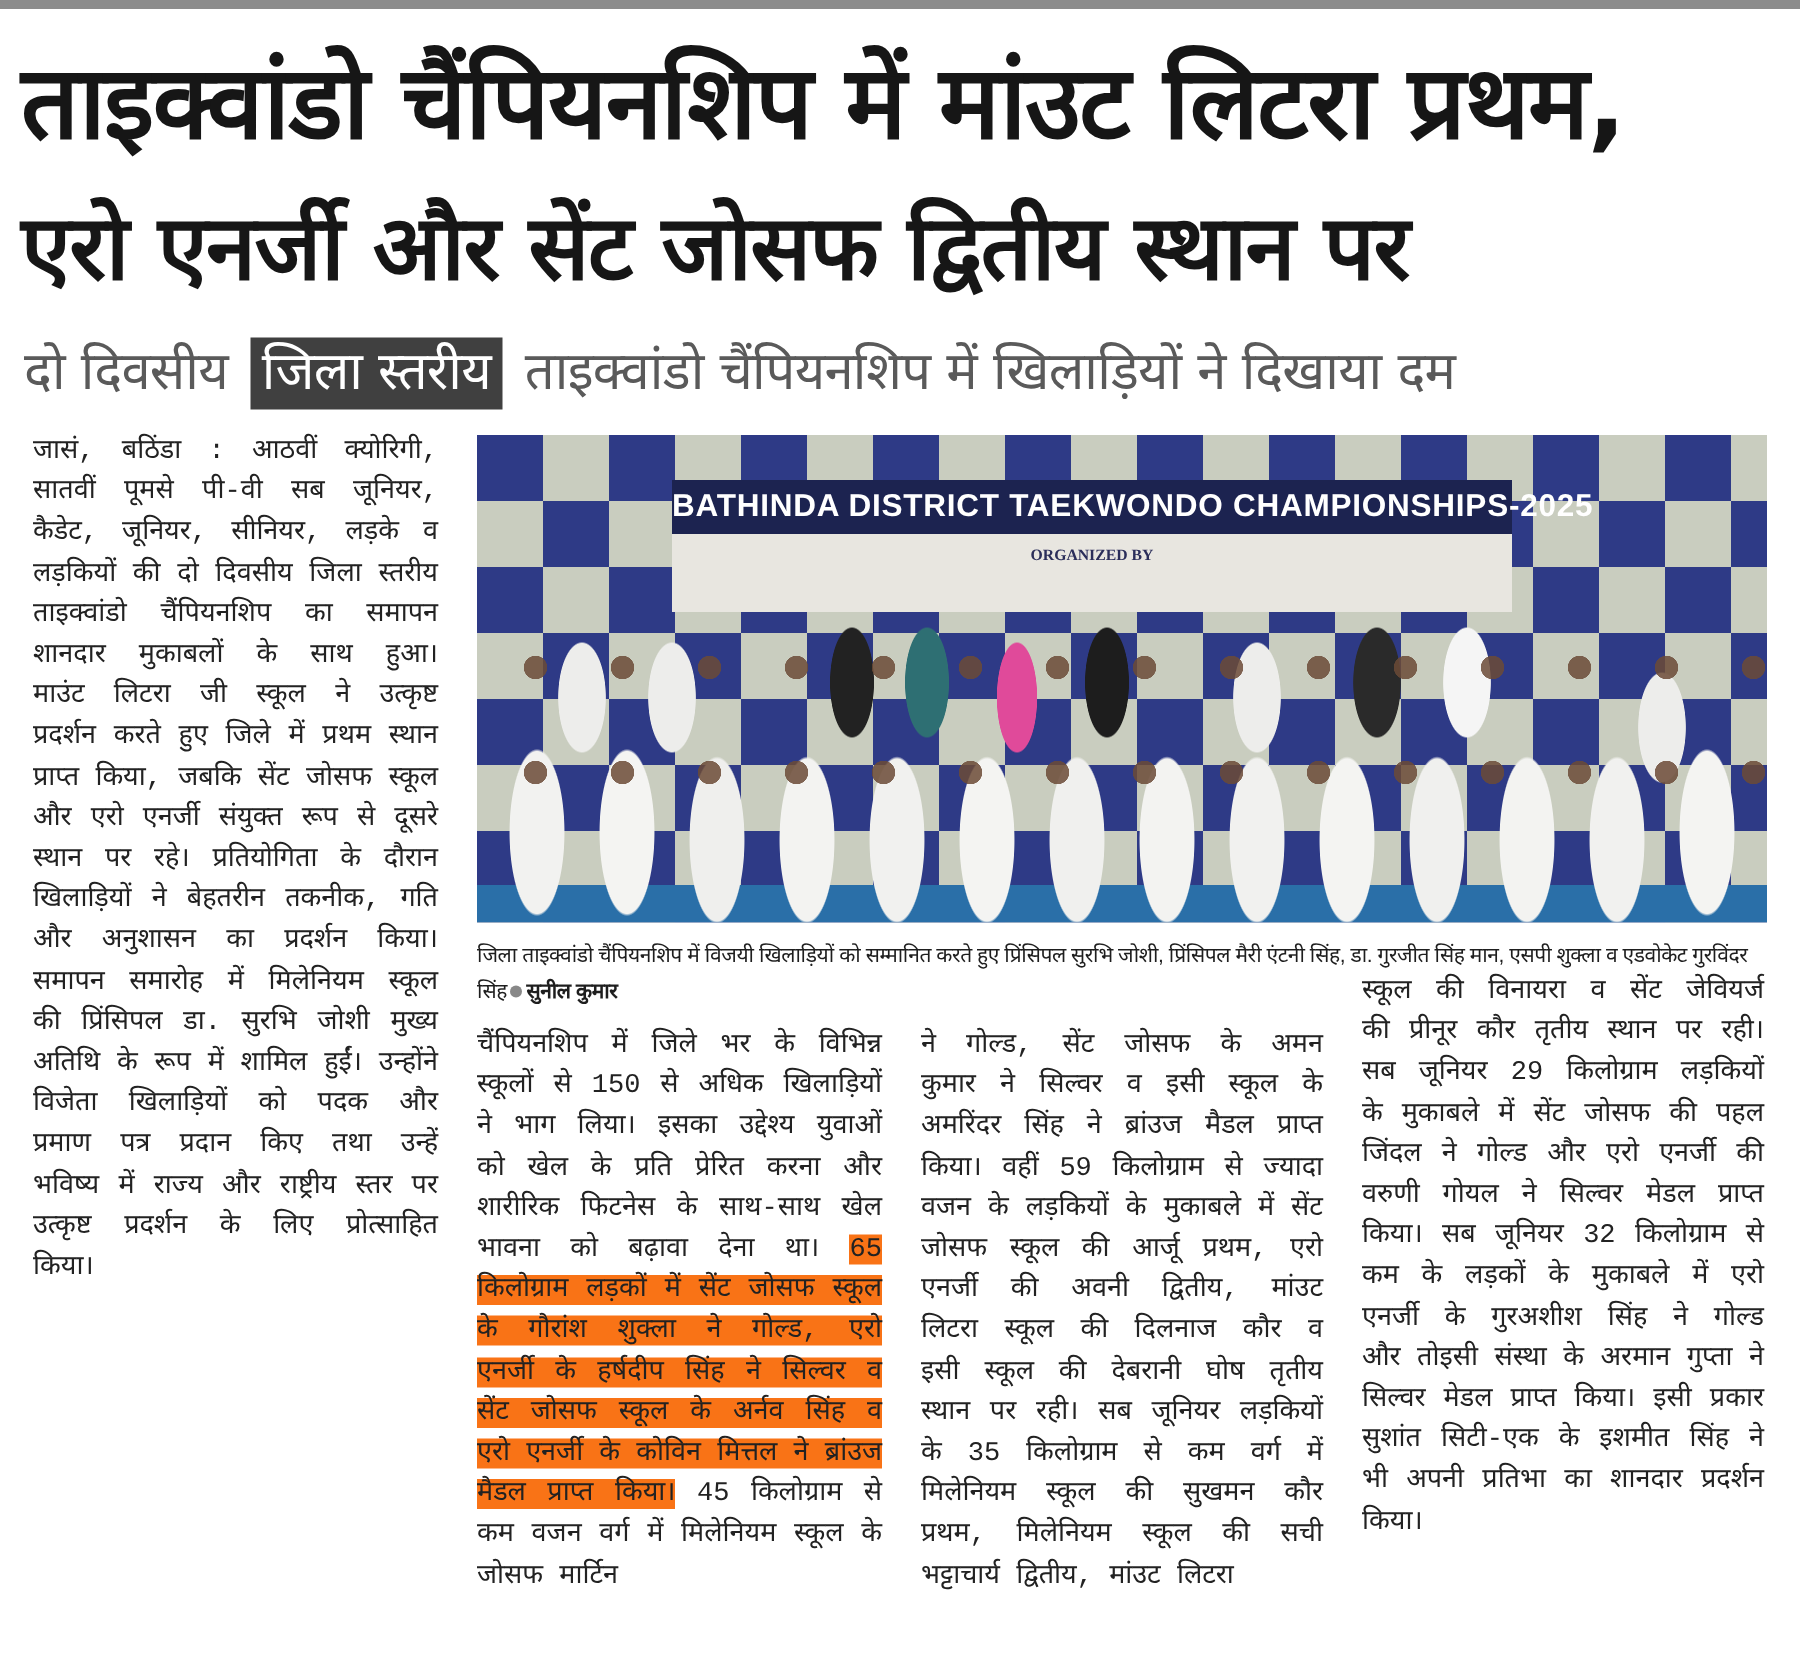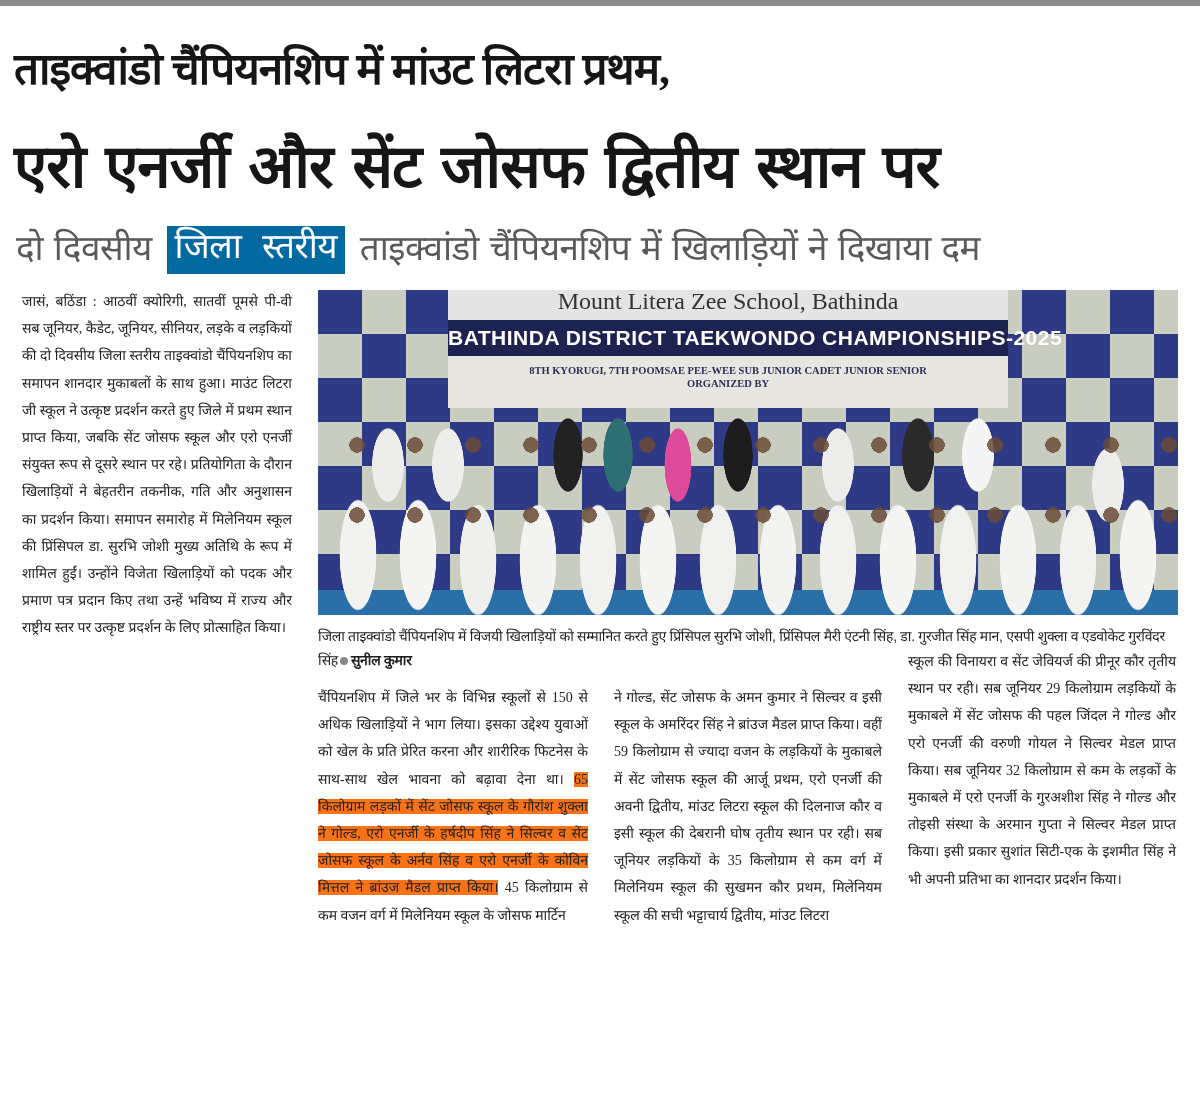--- a/index.html
+++ b/index.html
@@ -3,29 +3,29 @@
 <meta charset="utf-8">
 <style>
   * { box-sizing: border-box; margin: 0; padding: 0; }
   html, body { width: 1200px; height: 1107px; background: #ffffff; overflow: hidden; }
   body { position: relative; font-family: "DejaVu Sans", sans-serif; color: #1a1a1a; }
 
   .topbar { position: absolute; left: 0; top: 0; width: 1200px; height: 6px; background: #8c8c8c; }
 
   .headline { position: absolute; left: 14px; width: 1180px; font-family: "DejaVu Sans", sans-serif;
     font-weight: bold; color: #161616; white-space: nowrap; letter-spacing: -1px; }
-  .hl1 { top: 28px; font-size: 44px; line-height: 84px; font-family: Liberation Serif, serif; }
+  .hl1 { top: 28px; font-size: 68px; line-height: 84px; }
   .hl2 { top: 124px; font-size: 60px; line-height: 84px; }
 
   .subhead { position: absolute; left: 16px; top: 222px; height: 52px; font-size: 35px; line-height: 52px;
     color: #5a5a5a; white-space: nowrap; letter-spacing: -0.5px; }
-  .subhead .tag { display: inline-block; background: #0369a1; color: #ffffff; padding: 0 8px; margin: 0 4px;
-    line-height: 46px; height: 48px; vertical-align: middle; font-family: Liberation Mono, monospace; }
+  .subhead .tag { display: inline-block; background: #404040; color: #ffffff; padding: 0 8px; margin: 0 4px;
+    line-height: 46px; height: 48px; vertical-align: middle; }
 
-  .col { position: absolute; font-family: Liberation Serif, serif; font-size: 14px; line-height: 27.2px;
+  .col { position: absolute; font-family: Liberation Mono, monospace; font-size: 18px; line-height: 27.2px;
     color: #222; text-align: justify; }
   .col p { margin: 0; }
   .col .indent { text-indent: 36px; }
   .col1 { left: 22px; top: 288px; width: 270px; }
   .col2 { left: 318px; top: 684px; width: 270px; }
   .col3 { left: 614px; top: 684px; width: 268px; }
   .col4 { left: 908px; top: 648px; width: 268px; }
 
   .hl { background: #f97316; }
 
@@ -97,24 +97,22 @@
   <span class="tag">जिला स्तरीय</span>
   <span>ताइक्वांडो चैंपियनशिप में खिलाड़ियों ने दिखाया दम</span>
 </div>
 
 <div class="col col1">
   <p>जासं, बठिंडा : आठवीं क्योरिगी, सातवीं पूमसे पी-वी सब जूनियर, कैडेट, जूनियर, सीनियर, लड़के व लड़कियों की दो दिवसीय जिला स्तरीय ताइक्वांडो चैंपियनशिप का समापन शानदार मुकाबलों के साथ हुआ। माउंट लिटरा जी स्कूल ने उत्कृष्ट प्रदर्शन करते हुए जिले में प्रथम स्थान प्राप्त किया, जबकि सेंट जोसफ स्कूल और एरो एनर्जी संयुक्त रूप से दूसरे स्थान पर रहे। प्रतियोगिता के दौरान खिलाड़ियों ने बेहतरीन तकनीक, गति और अनुशासन का प्रदर्शन किया। समापन समारोह में मिलेनियम स्कूल की प्रिंसिपल डा. सुरभि जोशी मुख्य अतिथि के रूप में शामिल हुईं। उन्होंने विजेता खिलाड़ियों को पदक और प्रमाण पत्र प्रदान किए तथा उन्हें भविष्य में राज्य और राष्ट्रीय स्तर पर उत्कृष्ट प्रदर्शन के लिए प्रोत्साहित किया।</p>
 </div>
 
 <div class="photo">
   <div class="backdrop"></div>
-  <div class="banner-top">Mount Litera Zee School, Bathinda</div>
   <div class="banner-main">BATHINDA DISTRICT TAEKWONDO CHAMPIONSHIPS-2025</div>
   <div class="banner-sub">
-    <div>8TH KYORUGI, 7TH POOMSAE PEE-WEE SUB JUNIOR CADET JUNIOR SENIOR</div>
     <div>ORGANIZED BY</div>
   </div>
   <div class="crowd"></div>
   <div class="heads"></div>
 </div>
 
 <div class="caption">
   <span>जिला ताइक्वांडो चैंपियनशिप में विजयी खिलाड़ियों को सम्मानित करते हुए प्रिंसिपल सुरभि जोशी, प्रिंसिपल मैरी एंटनी सिंह, डा. गुरजीत सिंह मान, एसपी शुक्ला व एडवोकेट गुरविंदर सिंह</span><span class="credit-dot"></span><span class="credit">सुनील कुमार</span>
 </div>
 

